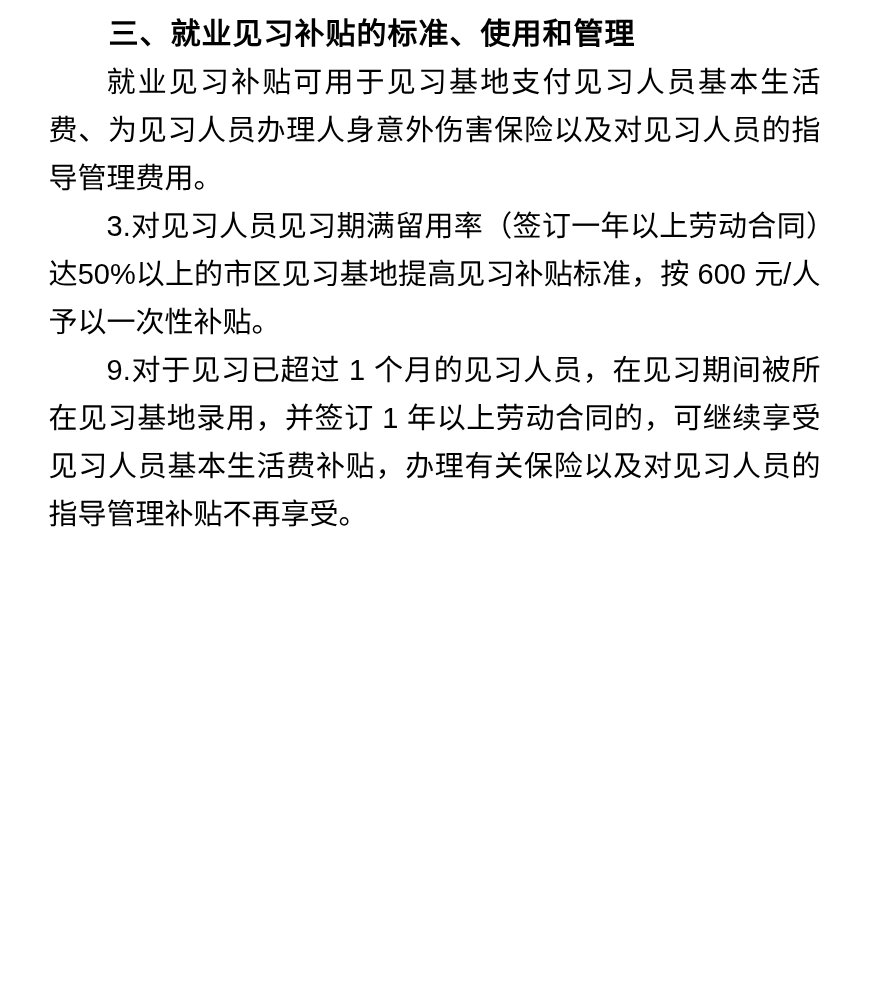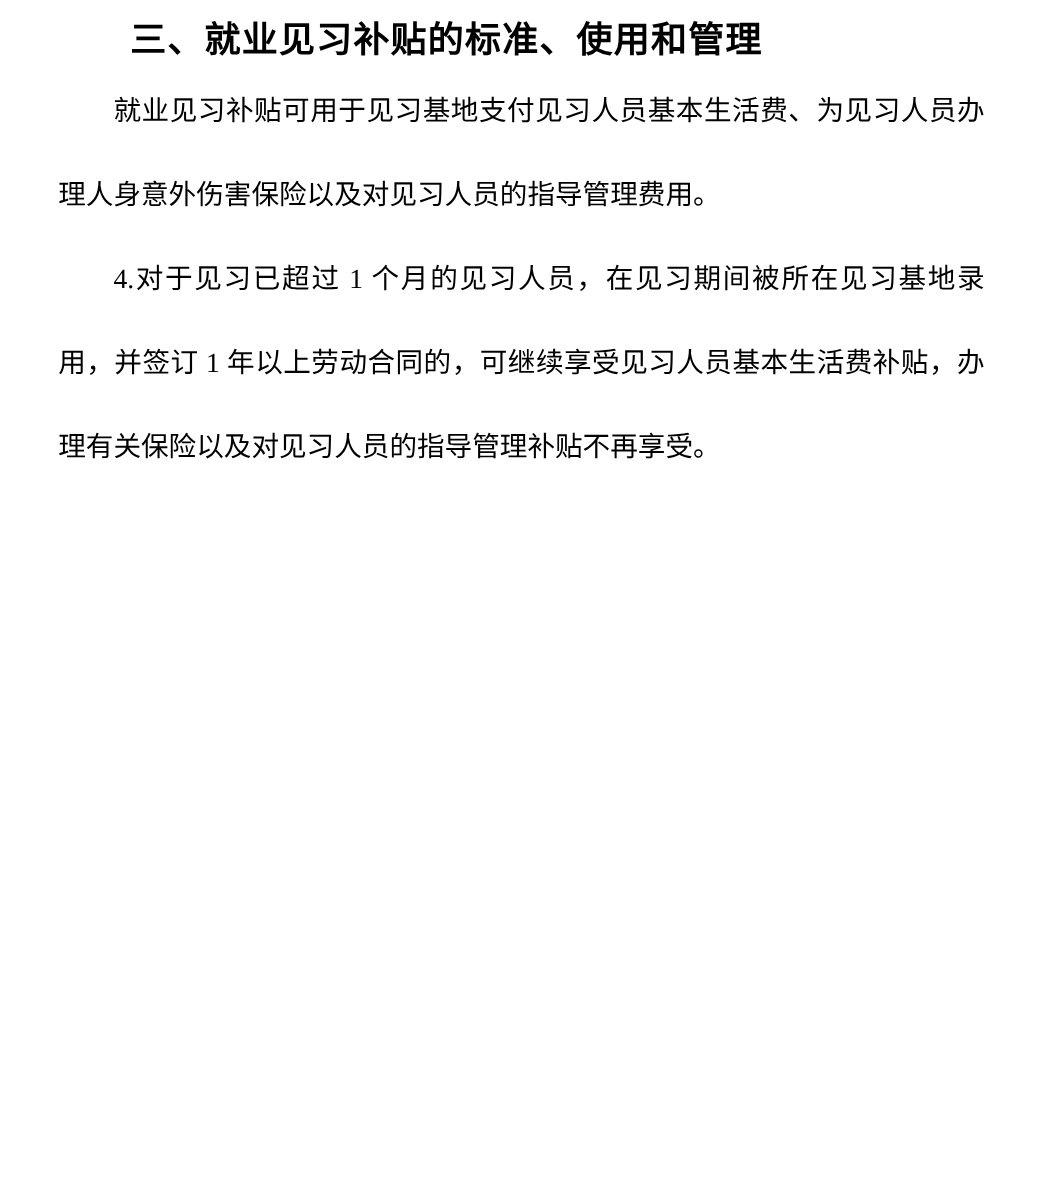--- a/index.html
+++ b/index.html
@@ -34,29 +34,30 @@
     font-weight: normal;
     font-size: 29px;
     line-height: 48px;
     text-indent: 1.9em;
     letter-spacing: 1px;
     color: #000000;
   }
   .para {
     margin: 0;
     
-    font-family: Liberation Serif, serif;
+    font-family: Liberation Sans, sans-serif;
     font-weight: normal;
-    font-size: 23px;
-    line-height: 70px;
+    font-size: 29px;
+    line-height: 48px;
     text-indent: 2em;
     text-align: justify;
     color: #000000;
   }
 </style>
 </head>
 <body>
 
 <div class="page">
   <h1 class="heading">三、就业见习补贴的标准、使用和管理</h1>
   <p class="para">就业见习补贴可用于见习基地支付见习人员基本生活费、为见习人员办理人身意外伤害保险以及对见习人员的指导管理费用。</p>
-  <p class="para">4.对于见习已超过 1 个月的见习人员，在见习期间被所在见习基地录用，并签订 1 年以上劳动合同的，可继续享受见习人员基本生活费补贴，办理有关保险以及对见习人员的指导管理补贴不再享受。</p>
+  <p class="para">3.对见习人员见习期满留用率（签订一年以上劳动合同）达50%以上的市区见习基地提高见习补贴标准，按 600 元/人予以一次性补贴。</p>
+  <p class="para">9.对于见习已超过 1 个月的见习人员，在见习期间被所在见习基地录用，并签订 1 年以上劳动合同的，可继续享受见习人员基本生活费补贴，办理有关保险以及对见习人员的指导管理补贴不再享受。</p>
 </div>
 
 </body></html>

